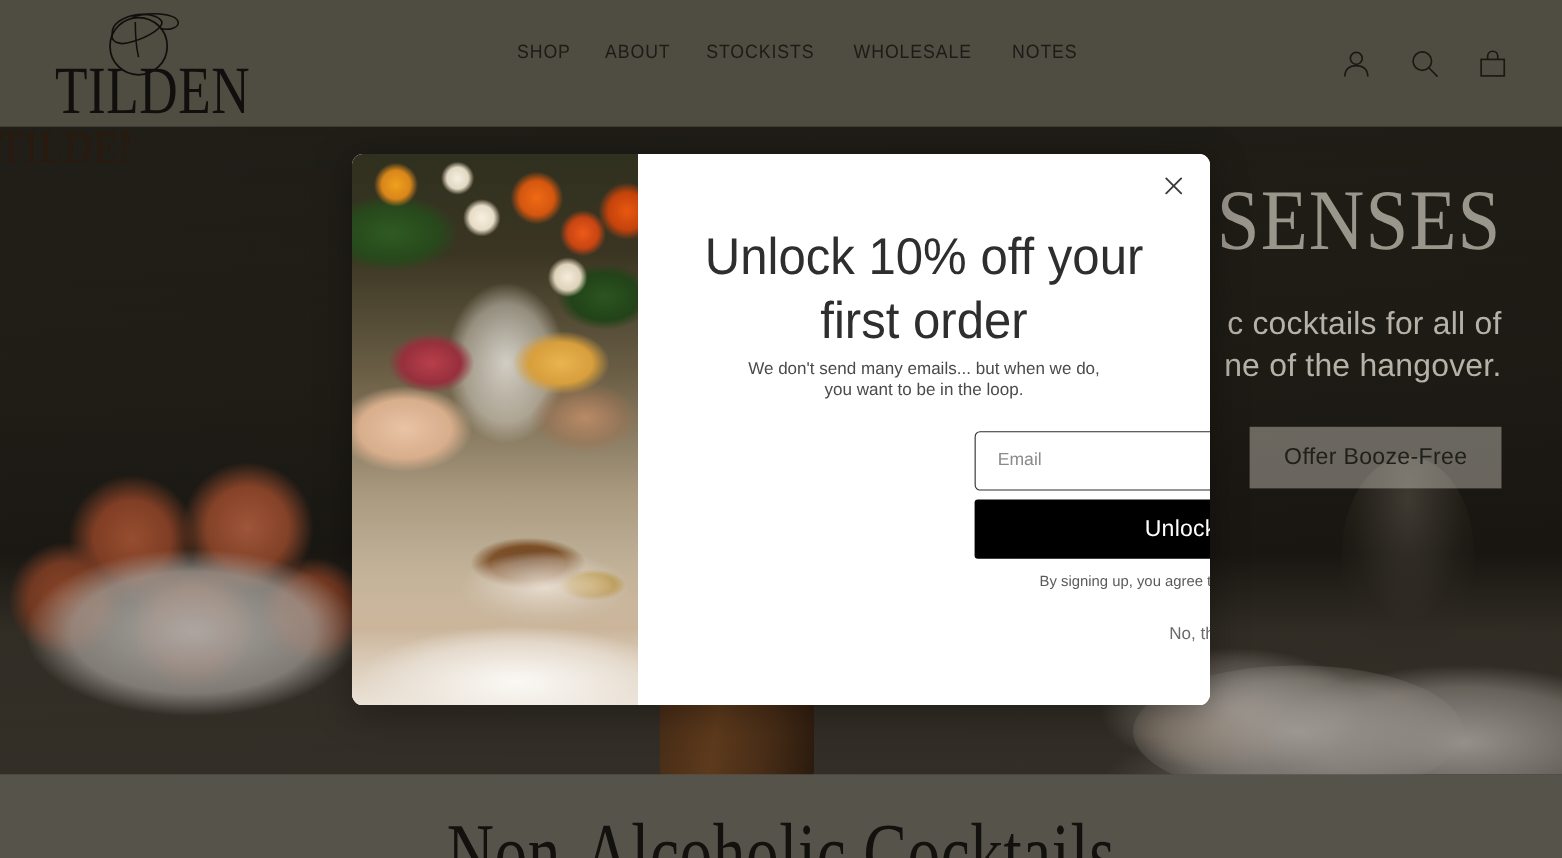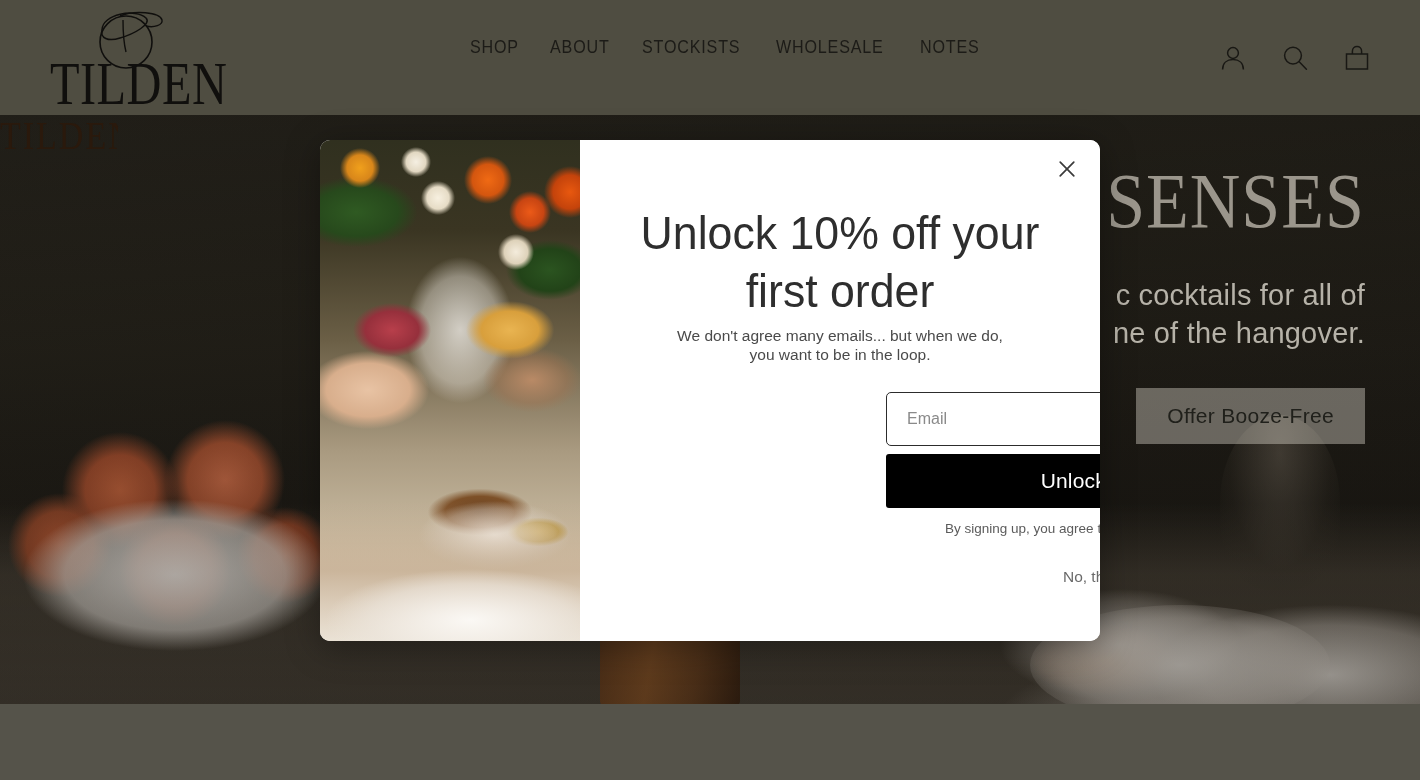--- a/index.html
+++ b/index.html
@@ -428,20 +428,23 @@
     </div>
 
     <div id="hero-content">
       <h1 id="hero-title">THE SENSES</h1>
       <p id="hero-sub">c cocktails for all of
 ne of the hangover.</p>
       <button id="hero-cta">Offer Booze-Free</button>
     </div>
   </div>
 
+  <div id="section-below">
+    <div id="section-below-title">Non-Alcoholic Cocktails</div>
+  </div>
 
   <div id="header">
 
     <a id="logo" href="#">
       <span id="logo-mark">
         <svg width="76" height="66" viewBox="0 0 76 66" fill="none" xmlns="http://www.w3.org/2000/svg">
           <circle cx="36" cy="36" r="26" stroke="#100f0d" stroke-width="1.6" fill="none"></circle>
           <path d="M12 24 C12 8, 46 2, 56 12 C62 18, 44 28, 30 32 C18 36, 10 32, 12 24 Z" stroke="#100f0d" stroke-width="1.5" fill="none"></path>
           <path d="M30 10 C44 4, 70 6, 72 14 C73 19, 64 22, 56 20" stroke="#100f0d" stroke-width="1.4" fill="none"></path>
           <path d="M33 14 C33 28, 34 38, 36 46" stroke="#100f0d" stroke-width="1.4" fill="none"></path>
@@ -489,21 +492,21 @@
 
         <button id="modal-close">
           <svg width="20" height="20" viewBox="0 0 20 20" fill="none" xmlns="http://www.w3.org/2000/svg">
             <line x1="3.2" y1="3.2" x2="16.8" y2="16.8" stroke="#3b3b3b" stroke-width="1.7" stroke-linecap="round"></line>
             <line x1="16.8" y1="3.2" x2="3.2" y2="16.8" stroke="#3b3b3b" stroke-width="1.7" stroke-linecap="round"></line>
           </svg>
         </button>
 
         <h2 id="modal-heading">Unlock 10% off your first order</h2>
 
-        <p id="modal-subtext">We don't agree many emails... but when we do,
+        <p id="modal-subtext">We don't send many emails... but when we do,
 you want to be in the loop.</p>
 
         <div id="modal-form">
           <input id="email-field" type="email" placeholder="Email" style="">
           <button id="unlock-button">Unlock Offer</button>
           <div id="fine-print">By signing up, you agree to receive email marketing</div>
         </div>
 
         <a id="no-thanks" href="#">No, thanks</a>
 

